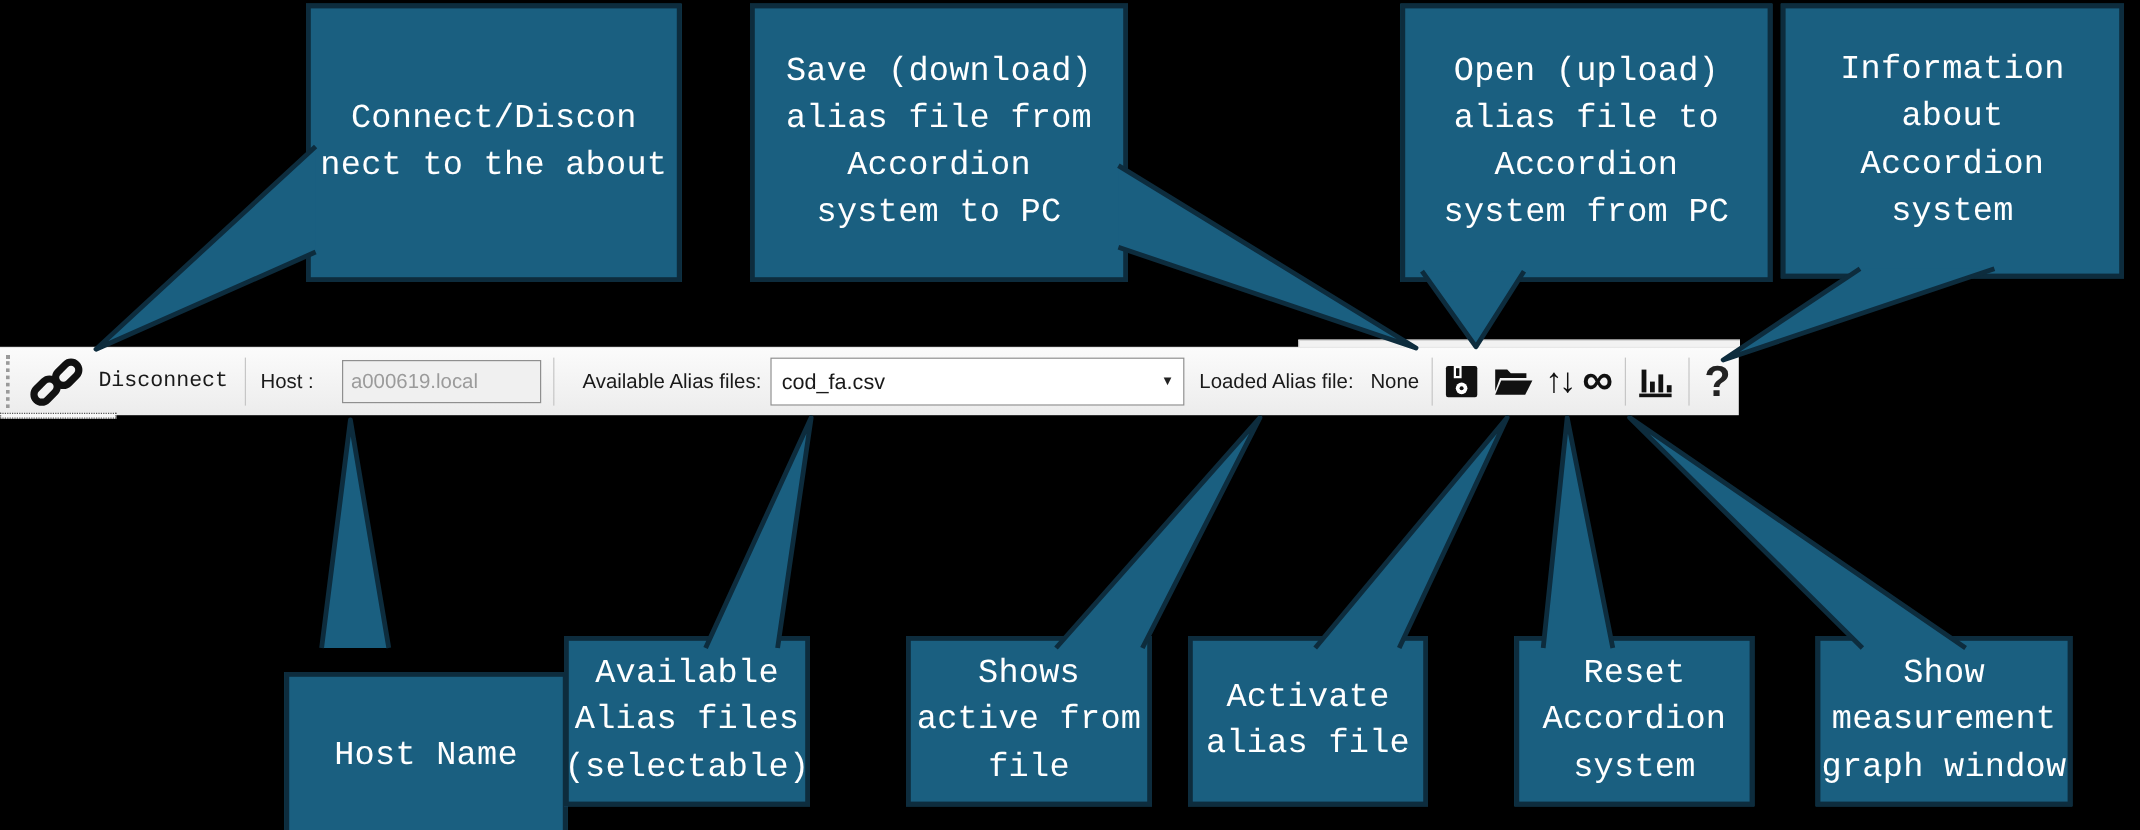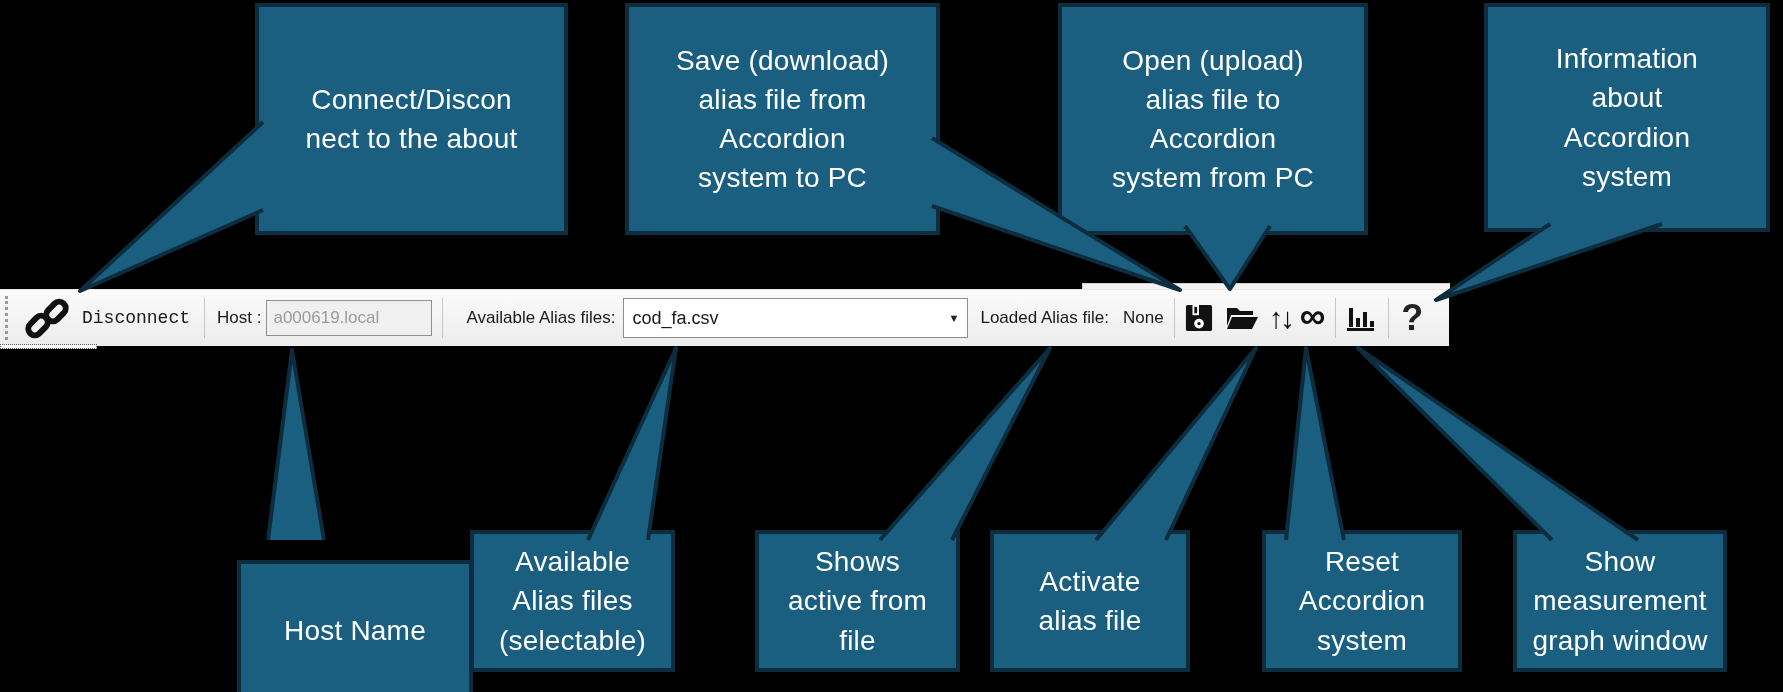--- a/index.html
+++ b/index.html
@@ -14,21 +14,21 @@
   }
   
   .callout{
     position:absolute;background:var(--callout-fill);
     border:4px solid var(--callout-border);
     display:flex;align-items:center;justify-content:center;
     z-index:3;box-sizing:border-box;
   }
   .callout-text{
     color:var(--callout-text);font-size:28px;line-height:1.4;
-    text-align:center;white-space:pre-line;letter-spacing:.2px;
+    text-align:center;white-space:pre-line;letter-spacing:.2px;font-family:Liberation Mono, monospace;
   }
   .tails{position:absolute;left:0;top:0;z-index:4;pointer-events:none;}
   .tails path{fill:var(--callout-fill);stroke:var(--callout-border);
     stroke-width:4;stroke-linejoin:round;}
   
   .toolbar-step{
     position:absolute;left:1082px;top:283px;width:367px;height:8px;
     background:#f2f2f2;border-top:1px solid #cfcfcf;border-left:1px solid #d8d8d8;
     z-index:1;
   }
@@ -38,21 +38,21 @@
     border-top:1px solid #e8e8e8;
     display:flex;align-items:center;z-index:2;
     color:#1a1a1a;font-size:17px;
   }
   .grip{width:0;height:44px;border-left:3px dotted #9a9a9a;margin-left:5px;}
   .tb-sep{width:1px;height:40px;background:#c6c6c6;}
   .tb-button{display:flex;align-items:center;cursor:pointer;font-family:Liberation Mono, monospace;}
   .tb-label{white-space:nowrap;}
   .disconnect-label{font-size:18px;margin-left:10px;}
   .host-input{
-    width:152px;height:34px;margin-left:5px;background:#f0f0f0;
+    width:152px;height:34px;margin-left:24px;background:#f0f0f0;
     border:1px solid #8f8f8f;color:#9b9b9b;font-size:17px;
     font-family:"Liberation Sans",sans-serif;padding:0 6px;box-sizing:content-box;
   }
   .combo{
     width:345px;height:40px;margin-left:8px;background:#fff;
     border:1px solid #8f8f8f;display:flex;align-items:center;
     justify-content:space-between;padding:0 8px;box-sizing:border-box;cursor:pointer;
   }
   .combo .value{font-size:18px;text-align:right;}
   .combo .arrow{font-size:11px;color:#222;}
@@ -159,21 +159,21 @@
   <div class="callout" style="left:255px;top:3px;width:313px;height:232px">
     <span class="callout-text">Connect/Discon
 nect to the about</span>
   </div>
   <div class="callout" style="left:625px;top:3px;width:315px;height:232px">
     <span class="callout-text">Save (download)
 alias file from
 Accordion
 system to PC</span>
   </div>
-  <div class="callout" style="left:1058px;top:3px;width:310px;height:232px">
+  <div class="callout" style="left:1167px;top:3px;width:310px;height:232px">
     <span class="callout-text">Open (upload)
 alias file to
 Accordion
 system from PC</span>
   </div>
   <div class="callout" style="left:1484px;top:3px;width:286px;height:229px">
     <span class="callout-text">Information
 about
 Accordion
 system</span>

